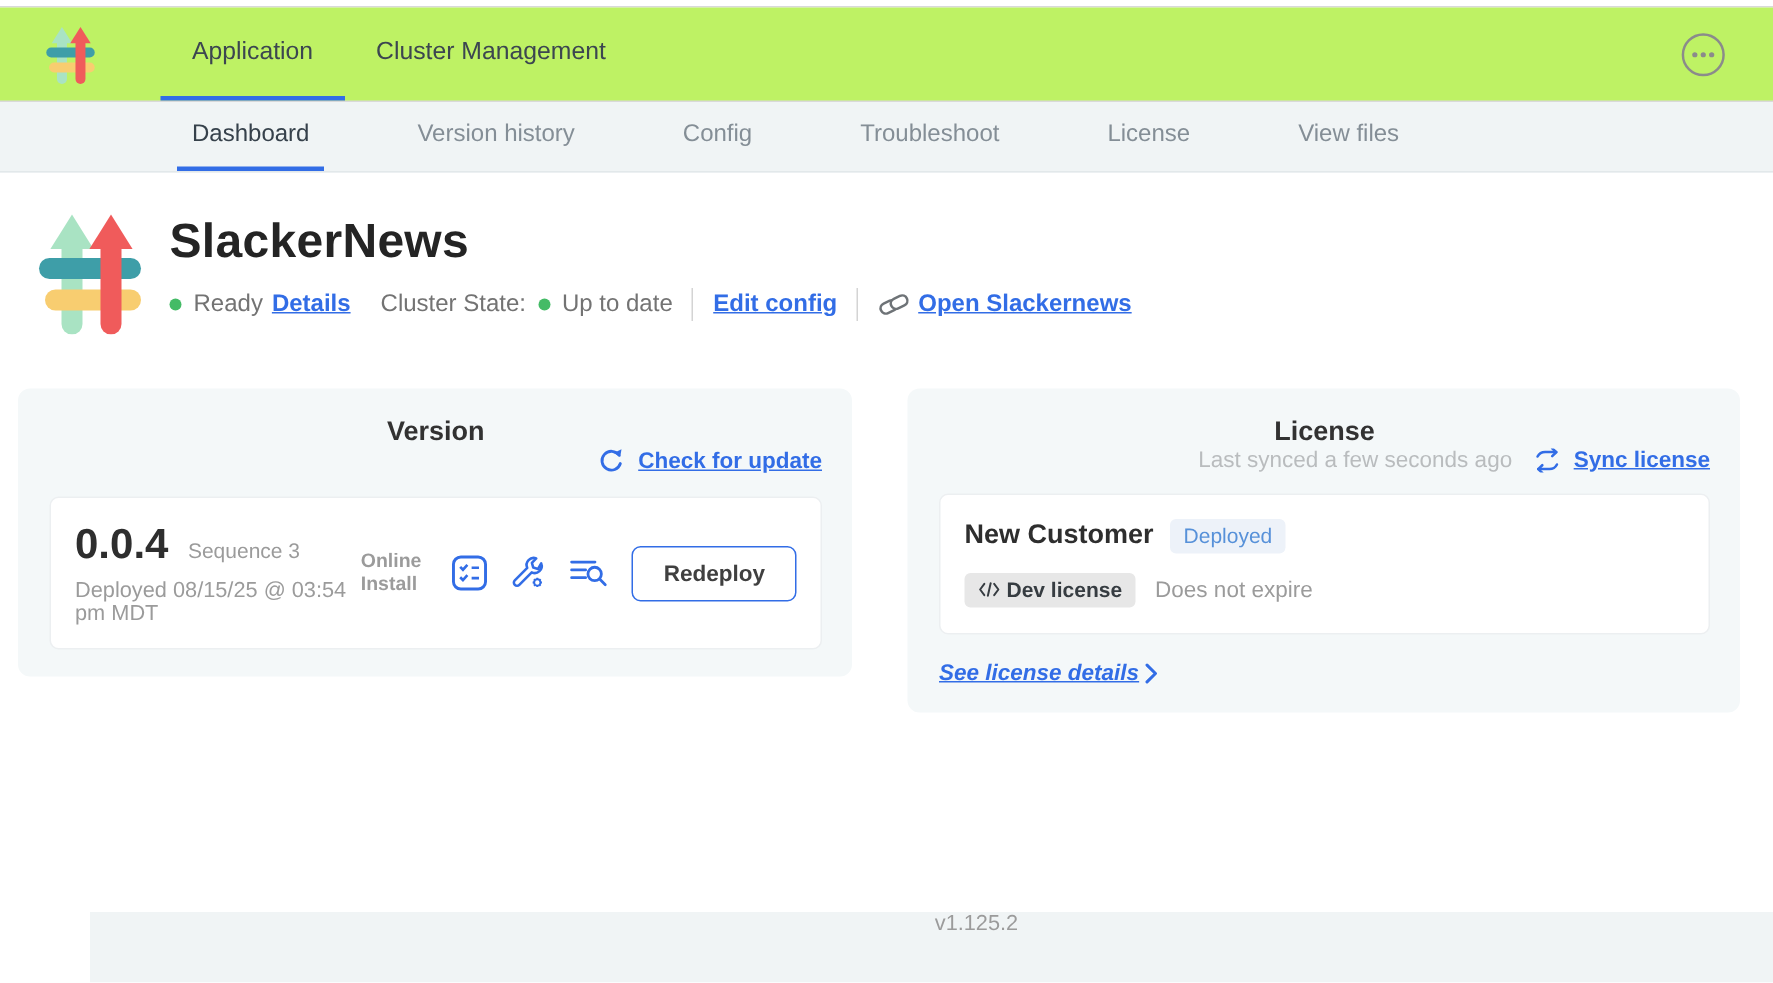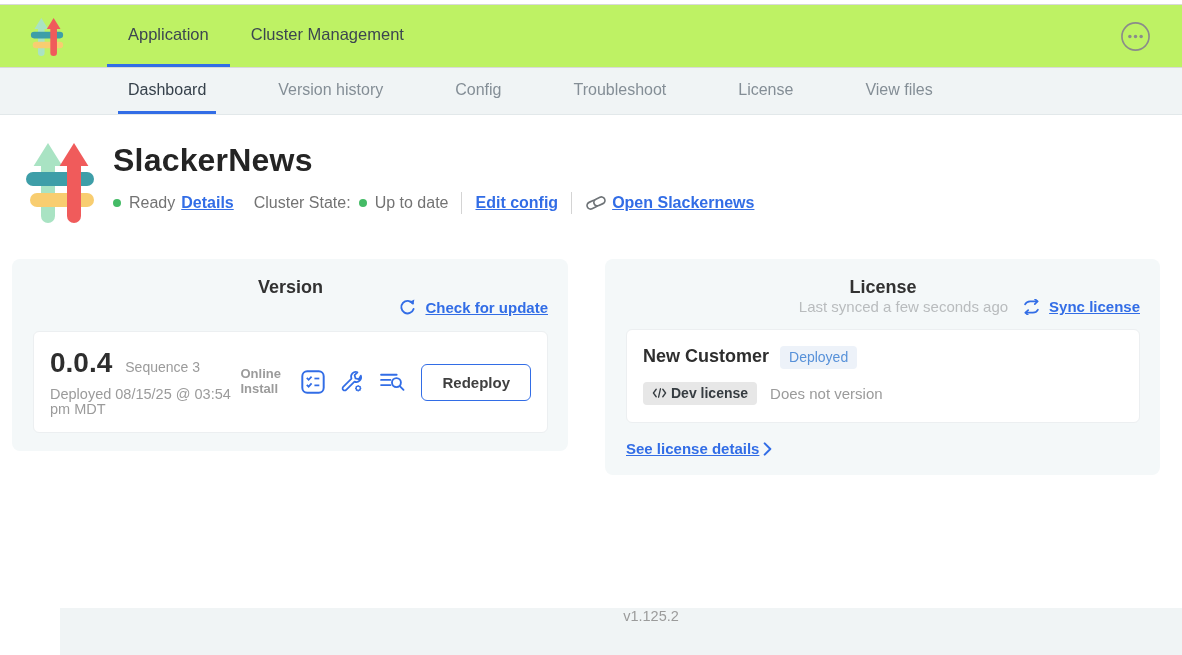--- a/index.html
+++ b/index.html
@@ -59,21 +59,21 @@
   .deployed-badge { display:inline-block; margin-top:11px; background:#38c383; color:#fff;
     font-size:14.5px; font-weight:500; padding:3px 10px 4px; border-radius:4px; }
   .deployed-at { margin-top:8px; font-size:14.5px; color:#9b9b9b; max-width:200px; line-height:1.05; }
   .ver-right { margin-left:auto; align-self:center; display:flex; align-items:center; }
   .install-type { font-size:13px; font-weight:700; color:#9b9b9b; width:46px; line-height:1.15; }
   .ver-icon { width:24px; height:24px; margin-left:15px; cursor:pointer; }
   .ver-icon.wide { width:27px; }
   .redeploy-btn { margin-left:15px; background:#fff; border:1.5px solid #326de6; border-radius:6px;
     color:#404040; font-size:15px; font-weight:700; padding:9px 20px; cursor:pointer;
     font-family:"Liberation Sans", sans-serif; }
-  .card-footer-link { display:flex; align-items:center; gap:4px; margin-top:17px; font-size:15px; }
+  .card-footer-link { display:flex; align-items:center; gap:4px; margin-top:17px; font-size:15px;font-style:italic; }
 
   
   .license-inner { padding:16px 16px 17px; }
   .lic-row1 { display:flex; }
   .customer-name { font-size:18px; font-weight:700; color:#2e2e2e; }
   .channel-badge { margin-left:11px; background:#edf2f9; color:#5791d9; font-size:14px;
     padding:3px 9px 4px; border-radius:4px; }
   .lic-row2 { display:flex; align-items:center; margin-top:13px; }
   .devlicense-badge { display:flex; align-items:center; gap:4px; background:#e7e7e7;
     color:#363c41; font-size:14px; font-weight:700; padding:3px 9px 4px; border-radius:4px; }
@@ -234,21 +234,21 @@
           <span class="devlicense-badge">
             <svg width="15" height="12" viewBox="0 0 16 12">
               <g fill="none" stroke="#363c41" stroke-width="1.4" stroke-linecap="round" stroke-linejoin="round">
                 <path d="M4.5 2L1.5 6l3 4"></path>
                   <path d="M11.5 2l3 4-3 4"></path>
                   <path d="M9 1.5L7 10.5"></path>
               </g>
             </svg>
             <span>Dev license</span>
           </span>
-          <span class="expiry">Does not version</span>
+          <span class="expiry">Does not expire</span>
         </div>
       </div>
 
       <div class="card-footer-link">
         <span class="link">See license details</span>
         <svg width="9" height="14" viewBox="0 0 8 12">
           <path d="M1.5 1l5 5-5 5" fill="none" stroke="#326de6" stroke-width="1.8" stroke-linecap="round" stroke-linejoin="round"></path>
         </svg>
       </div>
     </div>

